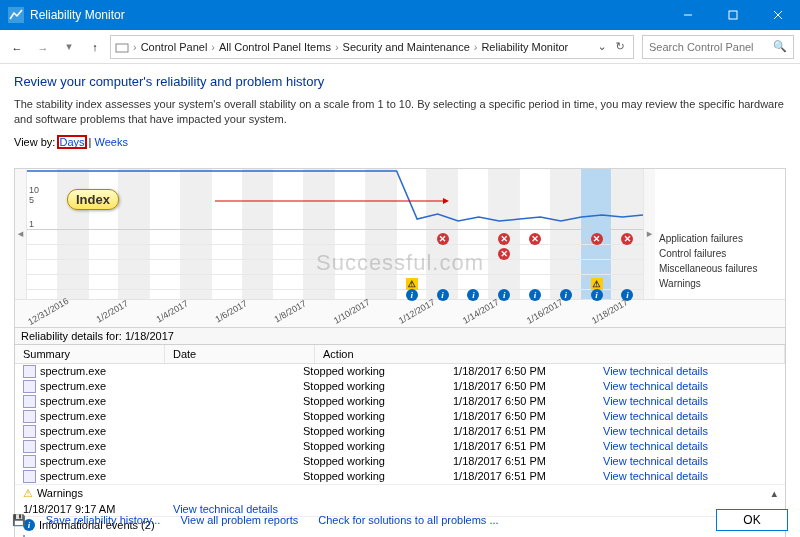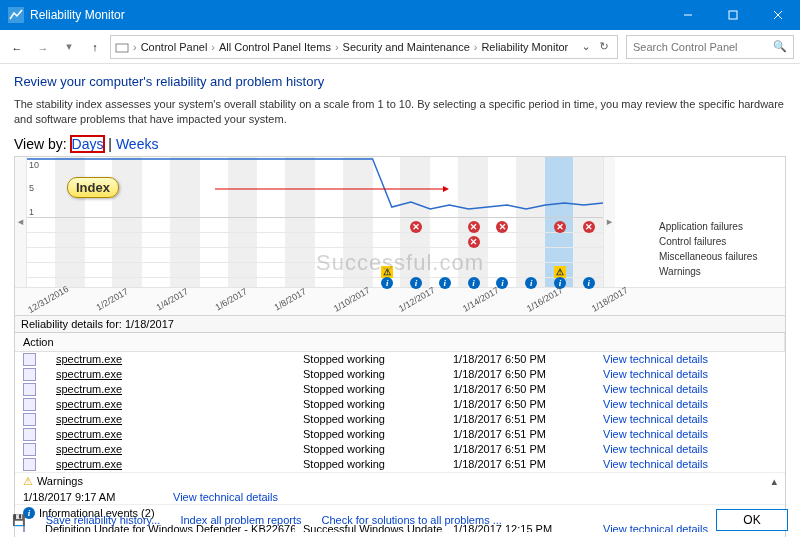--- a/index.html
+++ b/index.html
@@ -11,48 +11,48 @@
 .winbtns { display: flex; height: 100%; }
 .winbtn { width: 45px; display: flex; align-items: center; justify-content: center; color: #fff; }
 
 .navbar { height: 34px; border-bottom: 1px solid #e0e0e0; display: flex; align-items: center; padding: 0 6px; gap: 4px; }
 .navbtn { width: 22px; height: 22px; display: flex; align-items: center; justify-content: center; color: #7a7a7a; }
 .navbtn.on { color: #000; }
 .bcwrap { flex: 1; border: 1px solid #ccc; height: 24px; display: flex; align-items: center; padding: 0 4px; gap: 2px; font-size: 11px; color: #222; }
 .bcwrap .sep { color: #888; margin: 0 2px; }
 .bcend { display: flex; margin-left: auto; gap: 0; }
 .bcbtn { width: 18px; height: 18px; display: flex; align-items: center; justify-content: center; color: #555; }
-.search { width: 168px; border: 1px solid #ccc; height: 24px; display: flex; align-items: center; padding: 0 6px; color: #888; margin-left: 4px; }
+.search { width: 152px; border: 1px solid #ccc; height: 24px; display: flex; align-items: center; padding: 0 6px; color: #888; margin-left: 4px; }
 .search input { border: none; outline: none; width: 100%; font-size: 11px; color: #888; }
 
 .content { padding: 10px 14px 0 14px; }
 .accent { color: #003399; font-size: 13px; font-weight: 400; margin-bottom: 8px; }
 .desc { font-size: 11px; color: #333; line-height: 1.4; margin-bottom: 8px; }
 
-.meta { display: flex; justify-content: space-between; font-size: 14px; margin-bottom: 4px; gap: 40px; }
+.meta { display: flex; justify-content: space-between; font-size: 11px; margin-bottom: 20px; gap: 40px; }
 .vlink { color: #0645cc; }
 .boxed { outline: 2px solid #c00; outline-offset: -1px; padding: 0 1px; }
 
 .cwrap { border: 1px solid #d4d4d4; position: relative; }
 .chart { position: relative; height: 130px; display: flex; }
 .sarrow { width: 12px; display: flex; align-items: center; justify-content: center; color: #888; background: #f7f7f7; border-right: 1px solid #e6e6e6; }
 .sarrow.r { border-left: 1px solid #e6e6e6; border-right: none; }
 .grid { position: relative; flex: 1; }
 .gcols { position: absolute; inset: 0; display: flex; }
 .gcol { flex: 1; border-right: 1px solid #f0f0f0; }
 .gcol.shade { background: #efefef; }
 .gcol.sel { background: #b8d8f2; }
 .yax { position: absolute; left: 2px; top: 0; height: 60px; font-size: 9px; color: #555; }
 .yax span { position: absolute; }
 .bline { position: absolute; left: 0; right: 0; top: 60px; border-top: 1px solid #d0d0d0; }
 .bline2 { position: absolute; left: 0; right: 0; top: 75px; border-top: 1px solid #e8e8e8; }
 .bline3 { position: absolute; left: 0; right: 0; top: 90px; border-top: 1px solid #e8e8e8; }
 .bline4 { position: absolute; left: 0; right: 0; top: 105px; border-top: 1px solid #e8e8e8; }
 .bline5 { position: absolute; left: 0; right: 0; top: 120px; border-top: 1px solid #e8e8e8; }
-.legend { width: 130px; font-size: 10px; color: #333; padding: 62px 4px 0 4px; margin-left: 40px; }
+.legend { width: 130px; font-size: 10px; color: #333; padding: 62px 4px 0 4px; }
 .legend div { line-height: 15px; white-space: nowrap; }
 
 .callout { position: absolute; left: 40px; top: 20px; background: linear-gradient(#fffcc8,#ffe560); border: 1px solid #b08800; border-radius: 10px; padding: 2px 8px; font-weight: bold; color: #333; font-size: 13px; box-shadow: 1px 1px 3px rgba(0,0,0,0.3); }
 .redarr { position: absolute; left: 110px; top: 29px; width: 390px; height: 6px; }
 
 .icons { position: absolute; inset: 0; }
 .ic { position: absolute; width: 12px; height: 12px; border-radius: 50%; color: #fff; font-size: 9px; line-height: 12px; text-align: center; font-weight: bold; }
 .ic.red { background: #d13438; }
 .ic.blue { background: #0067c0; font-style: italic; font-family: Georgia, serif; }
 .ic.yel { background: #ffcc00; color: #333; border-radius: 0; }
@@ -62,21 +62,21 @@
 
 .dhdr { border: 1px solid #d0d0d0; border-top:none; padding: 2px 6px; font-size: 11px; background: #f7f7f7; }
 
 .tbl { border: 1px solid #d0d0d0; border-top: none; height: 205px; overflow: hidden; position: relative; }
 .thd { display: flex; background: #fafafa; border-bottom: 1px solid #e0e0e0; }
 .th { padding: 3px 8px; font-size: 11px; border-right: 1px solid #e6e6e6; }
 .c1 { width: 280px; } .c2 { width: 150px; } .c3 { width: 150px; } .c4 { flex: 1; }
 .tbody { overflow-y: scroll; height: 180px; }
 .tr { display: flex; font-size: 11px; }
 .td { padding: 1px 8px; white-space: nowrap; overflow: hidden; }
-.td.c1 { display: flex; align-items: center; gap: 20px; text-decoration: underline; }
+.td.c1 { display: flex; align-items: center; gap: 4px; }
 .grp { background: #fff; font-size: 11px; padding: 2px 8px; display: flex; align-items: center; gap: 4px; border-top: 1px solid #eee; }
 .grp .ch { margin-left: auto; color: #555; }
 .lnk { color: #0645cc; }
 
 .watermark { position: absolute; left: 50%; top: 49%; transform: translate(-50%,-50%); font-size: 22px; color: rgba(130,130,130,0.35); font-weight: 500; letter-spacing: 1px; pointer-events: none; font-family: Arial, sans-serif; }
 
 .footer { position: absolute; bottom: 6px; left: 0; right: 0; display: flex; align-items: center; padding: 0 12px; }
 .flinks { display: flex; gap: 20px; font-size: 11px; }
 .flinks a { color: #0645cc; text-decoration: none; }
 .okbtn { margin-left: auto; border: 1px solid #0078d7; background: #fff; width: 72px; height: 22px; font-size: 12px; }
@@ -173,21 +173,21 @@
             <div class="gcol"></div>
             <div class="gcol shade"></div>
             <div class="gcol"></div>
             <div class="gcol shade"></div>
             <div class="gcol"></div>
             <div class="gcol shade"></div>
             <div class="gcol sel"></div>
             <div class="gcol shade"></div>
           </div>
         <div class="yax">
-          <span style="top:3px">10</span>
+          <span style="top:16px">10</span>
           <span style="top:26px">5</span>
           <span style="top:50px">1</span>
         </div>
         <svg style="position:absolute;inset:0;width:100%;height:60px" viewBox="0 0 600 60" preserveAspectRatio="none">
           <polyline points="0,2 360,2 380,50 400,45 420,52 440,48 460,52 480,50 500,48 520,52 540,48 560,46 580,48 600,46" stroke="#2a6bcc" fill="none" stroke-width="1.5"></polyline>
         </svg>
         <div class="bline"></div>
           <div class="bline2"></div>
           <div class="bline3"></div>
           <div class="bline4"></div>
@@ -245,20 +245,22 @@
         <div style="flex: 1 1 0%;"></div>
         <div class="dcell">1/18/2017</div>
         <div style="flex: 1 1 0%;"></div>
       </div>
   </div>
 
   <div class="dhdr">Reliability details for: 1/18/2017</div>
 
   <div class="tbl">
     <div class="thd">
+      <div class="th c2">Summary</div>
+      <div class="th c3">Date</div>
       <div class="th c4">Action</div>
     </div>
     <div class="tbody" id="tbody">
         <div class="tr">
           <div class="td c1">
             <span class="smico app"></span>
             <span>spectrum.exe</span>
           </div>
           <div class="td c2">Stopped working</div>
           <div class="td c3">1/18/2017 6:50 PM</div>
@@ -353,17 +355,17 @@
       </div>
   </div>
 </div>
 
 <div class="watermark">Successful.com</div>
 
 <div class="footer">
   <div class="flinks">
     <span>💾</span>
     <a>Save reliability history...</a>
-    <a>Index all problem reports</a>
+    <a>View all problem reports</a>
     <a>Check for solutions to all problems ...</a>
   </div>
   <button class="okbtn">OK</button>
 </div>
 
 </body></html>

